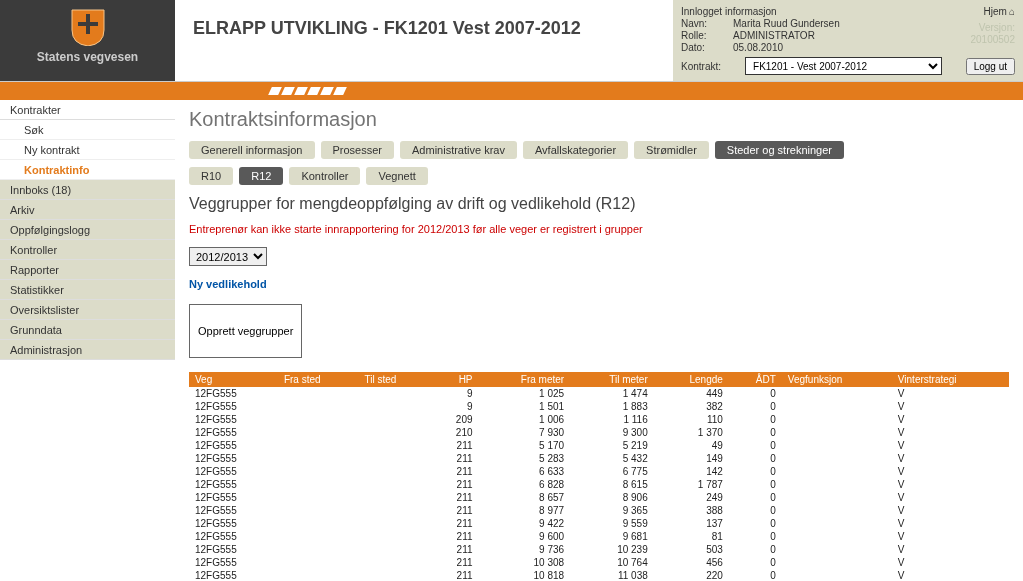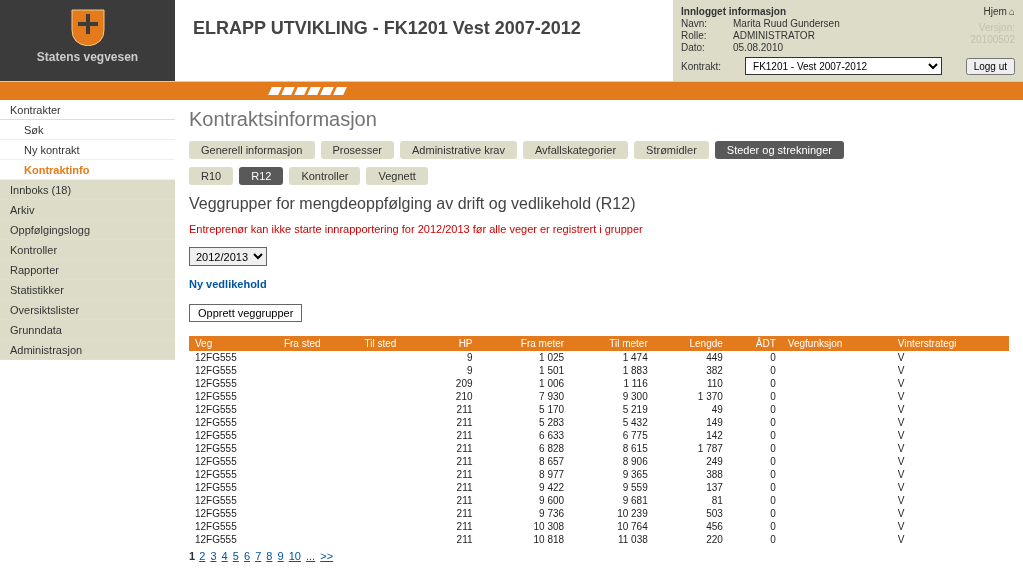--- a/index.html
+++ b/index.html
@@ -8,21 +8,21 @@
   .top-bar { display: flex; background: #fff; border-bottom: 1px solid #ccc; }
   .logo-area { width: 175px; background: #3b3b3b; color: #fff; text-align: center; padding: 8px 0 10px; }
   .logo-shield { width: 40px; height: 38px; margin: 0 auto 4px; position: relative; }
   .logo-shield svg { display: block; }
   .brand { color: #ccc; font-size: 12px; font-weight: bold; }
   
   .header-middle { flex: 1; padding: 18px 0 0 18px; }
   .app-title { color: #444; font-size: 18px; font-weight: bold; }
   
   .info-box { width: 350px; background: #dcdcc9; padding: 6px 8px; font-size: 10px; position: relative; }
-  .info-title { font-weight: bold; color: #333; }
+  .info-title { font-weight: normal; color: #333; }
   .info-row { display: flex; gap: 6px; margin-top: 1px; }
   .info-row .lbl { width: 46px; color: #333; }
   .home-link { position: absolute; top: 6px; right: 8px; color: #333; display:flex; align-items:center; gap:2px;}
   .version-tag { position: absolute; top: 22px; right: 8px; color: #bfc4ae; font-size:10px; text-align:right; line-height:1.2;}
   .kontrakt-row { display: flex; align-items: center; gap: 24px; margin-top: 4px; }
   .kontrakt-select { flex: 1; height: 18px; font-size: 10px; border:1px solid #333; background:#fff; padding:1px 3px;}
   .logg-ut { font-size: 10px; padding: 1px 6px; }
   
   .orange-ribbon { height: 18px; background: #e37b1c; display: flex; align-items: center; }
   .ribbon-squares { margin-left: 270px; display:flex; gap:3px;}
@@ -40,21 +40,21 @@
   
   .tab-row { display: flex; gap: 6px; margin-bottom: 8px; flex-wrap: wrap; }
   .tab { background: #dcdcc9; color: #333; padding: 3px 12px; border-radius: 3px; font-size: 11px; cursor: pointer; }
   .tab.dark { background: #595959; color: #fff; }
   
   .section-title { font-size: 16px; color: #444; margin: 10px 0 10px; font-weight: normal; }
   .warn { color: #cc0000; font-size: 11px; margin-bottom: 12px; }
   
   .year-select { font-size: 11px; padding: 1px 2px; border:1px solid #666; margin-bottom:12px; height:19px;}
   .ny-veg { color: #0054a6; font-weight: bold; font-size: 11px; cursor: pointer; display:inline-block; margin-bottom: 14px;}
-  .btn-opprett { font-size: 11px; padding: 2px 8px; border: 1px solid #666; background: #fff; cursor: pointer; margin-bottom: 14px;}
+  .btn-opprett { font-size: 11px; padding: 20px 8px; border: 1px solid #666; background: #fff; cursor: pointer; margin-bottom: 14px;}
   
   .count-row { font-size: 11px; font-weight: bold; margin-bottom: 2px; }
   table { border-collapse: collapse; width: 100%; font-size: 10px; }
   thead th { background: #e37b1c; color: #fff; text-align: left; padding: 2px 6px; font-weight: normal; }
   thead th.r { text-align: right; }
   tbody td { padding: 1px 6px; color: #222; }
   tbody td.r { text-align: right; }
   
   .pager { color: #0054a6; font-size: 11px; margin-top: 4px; }
   .pager span.cur { color: #333; font-weight: bold; }

